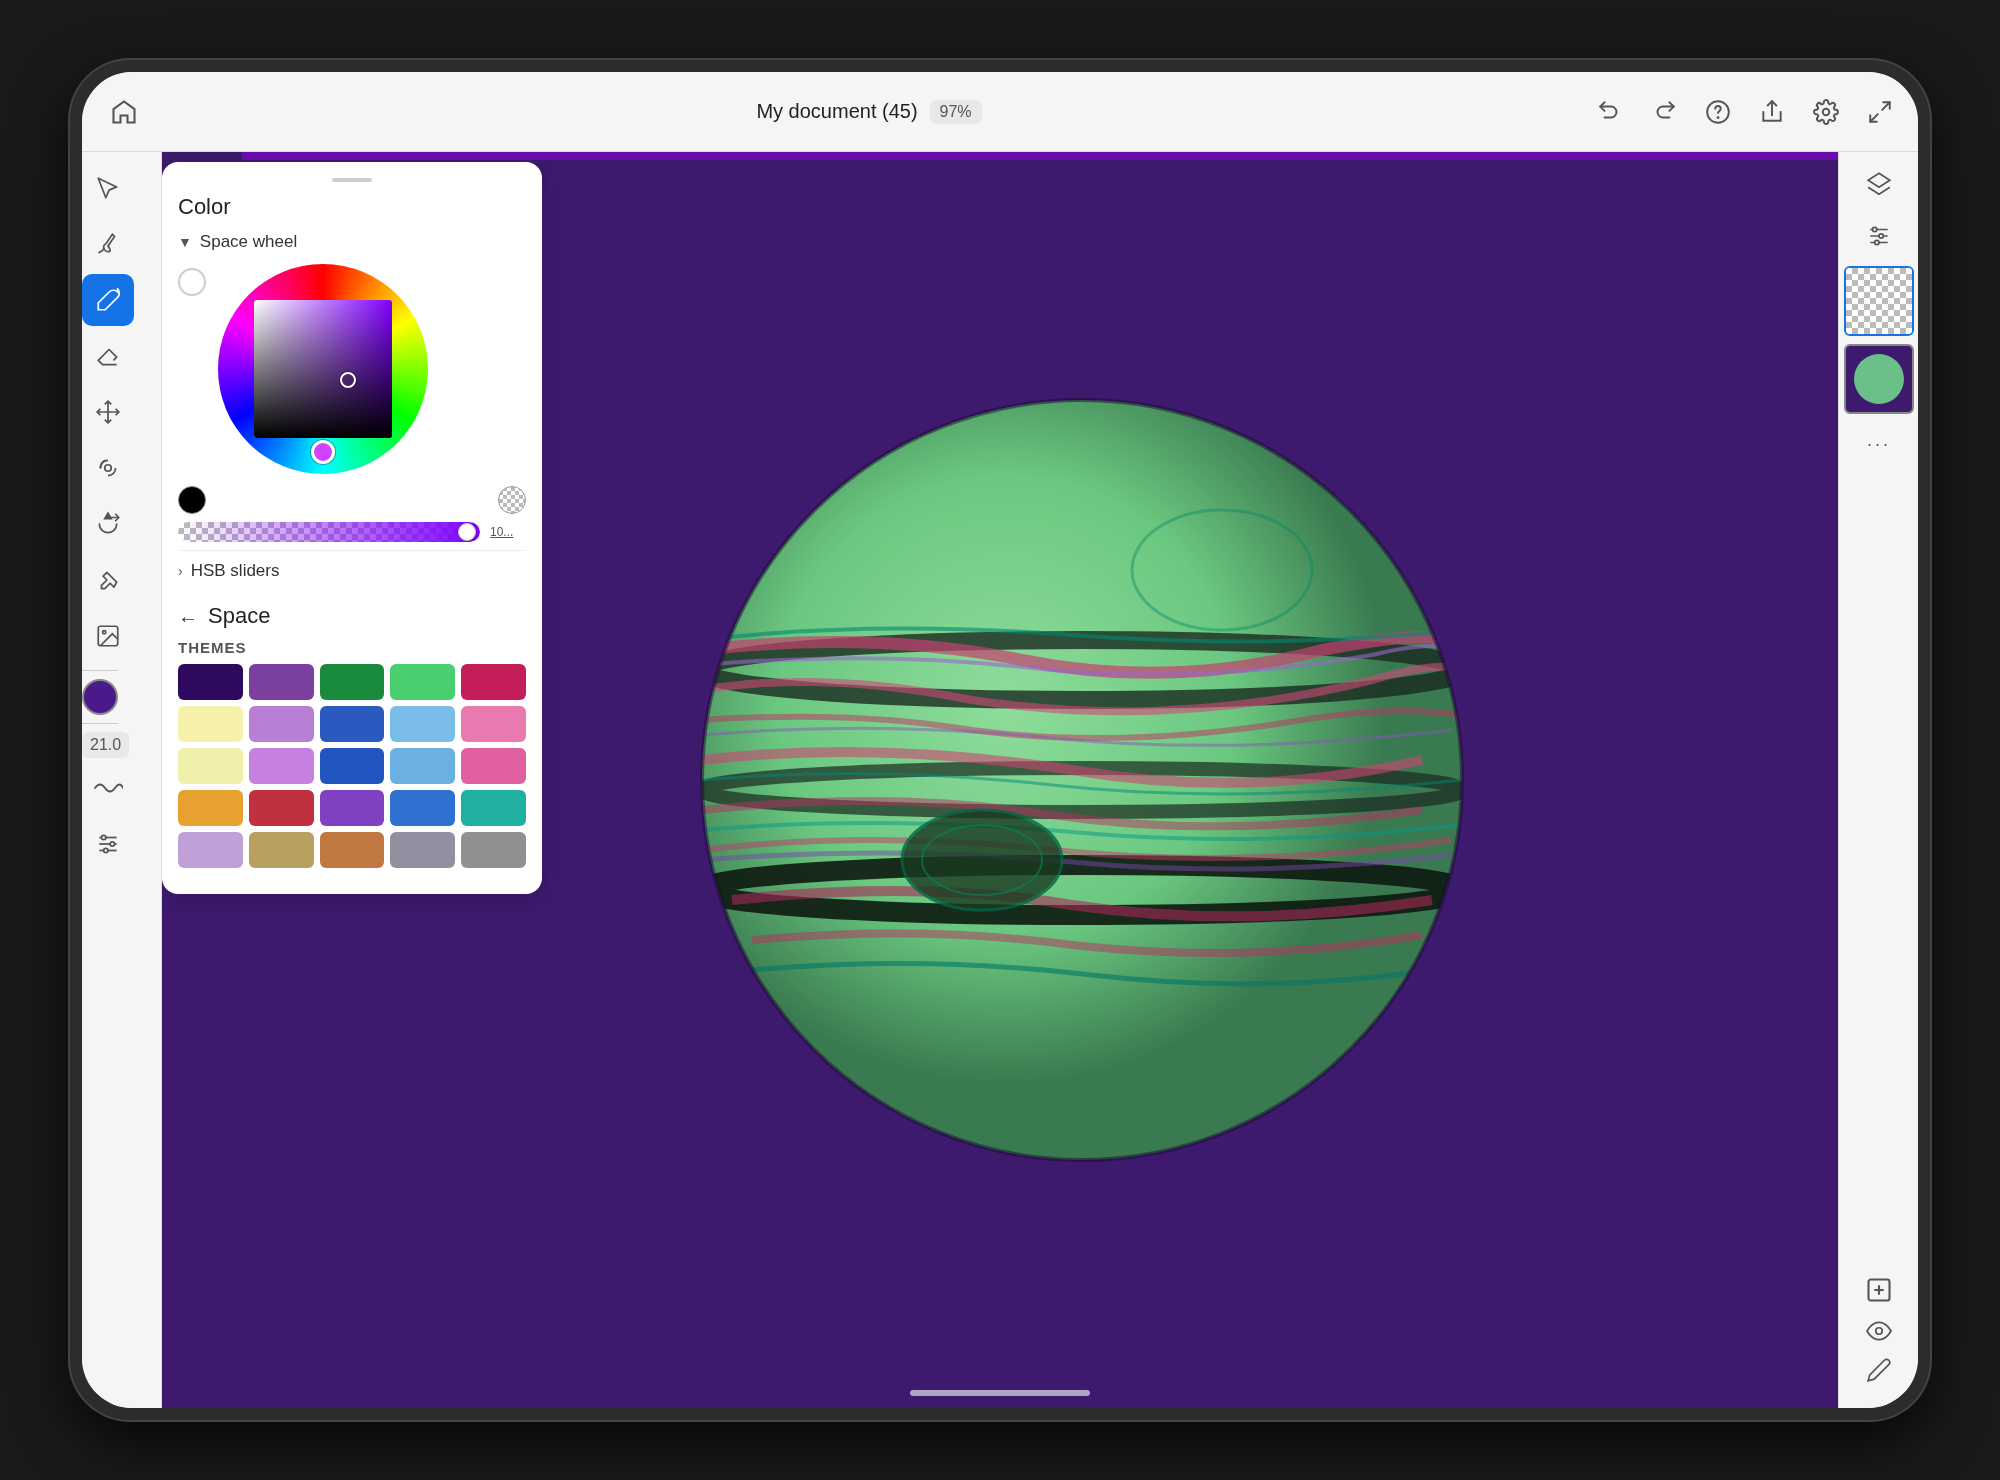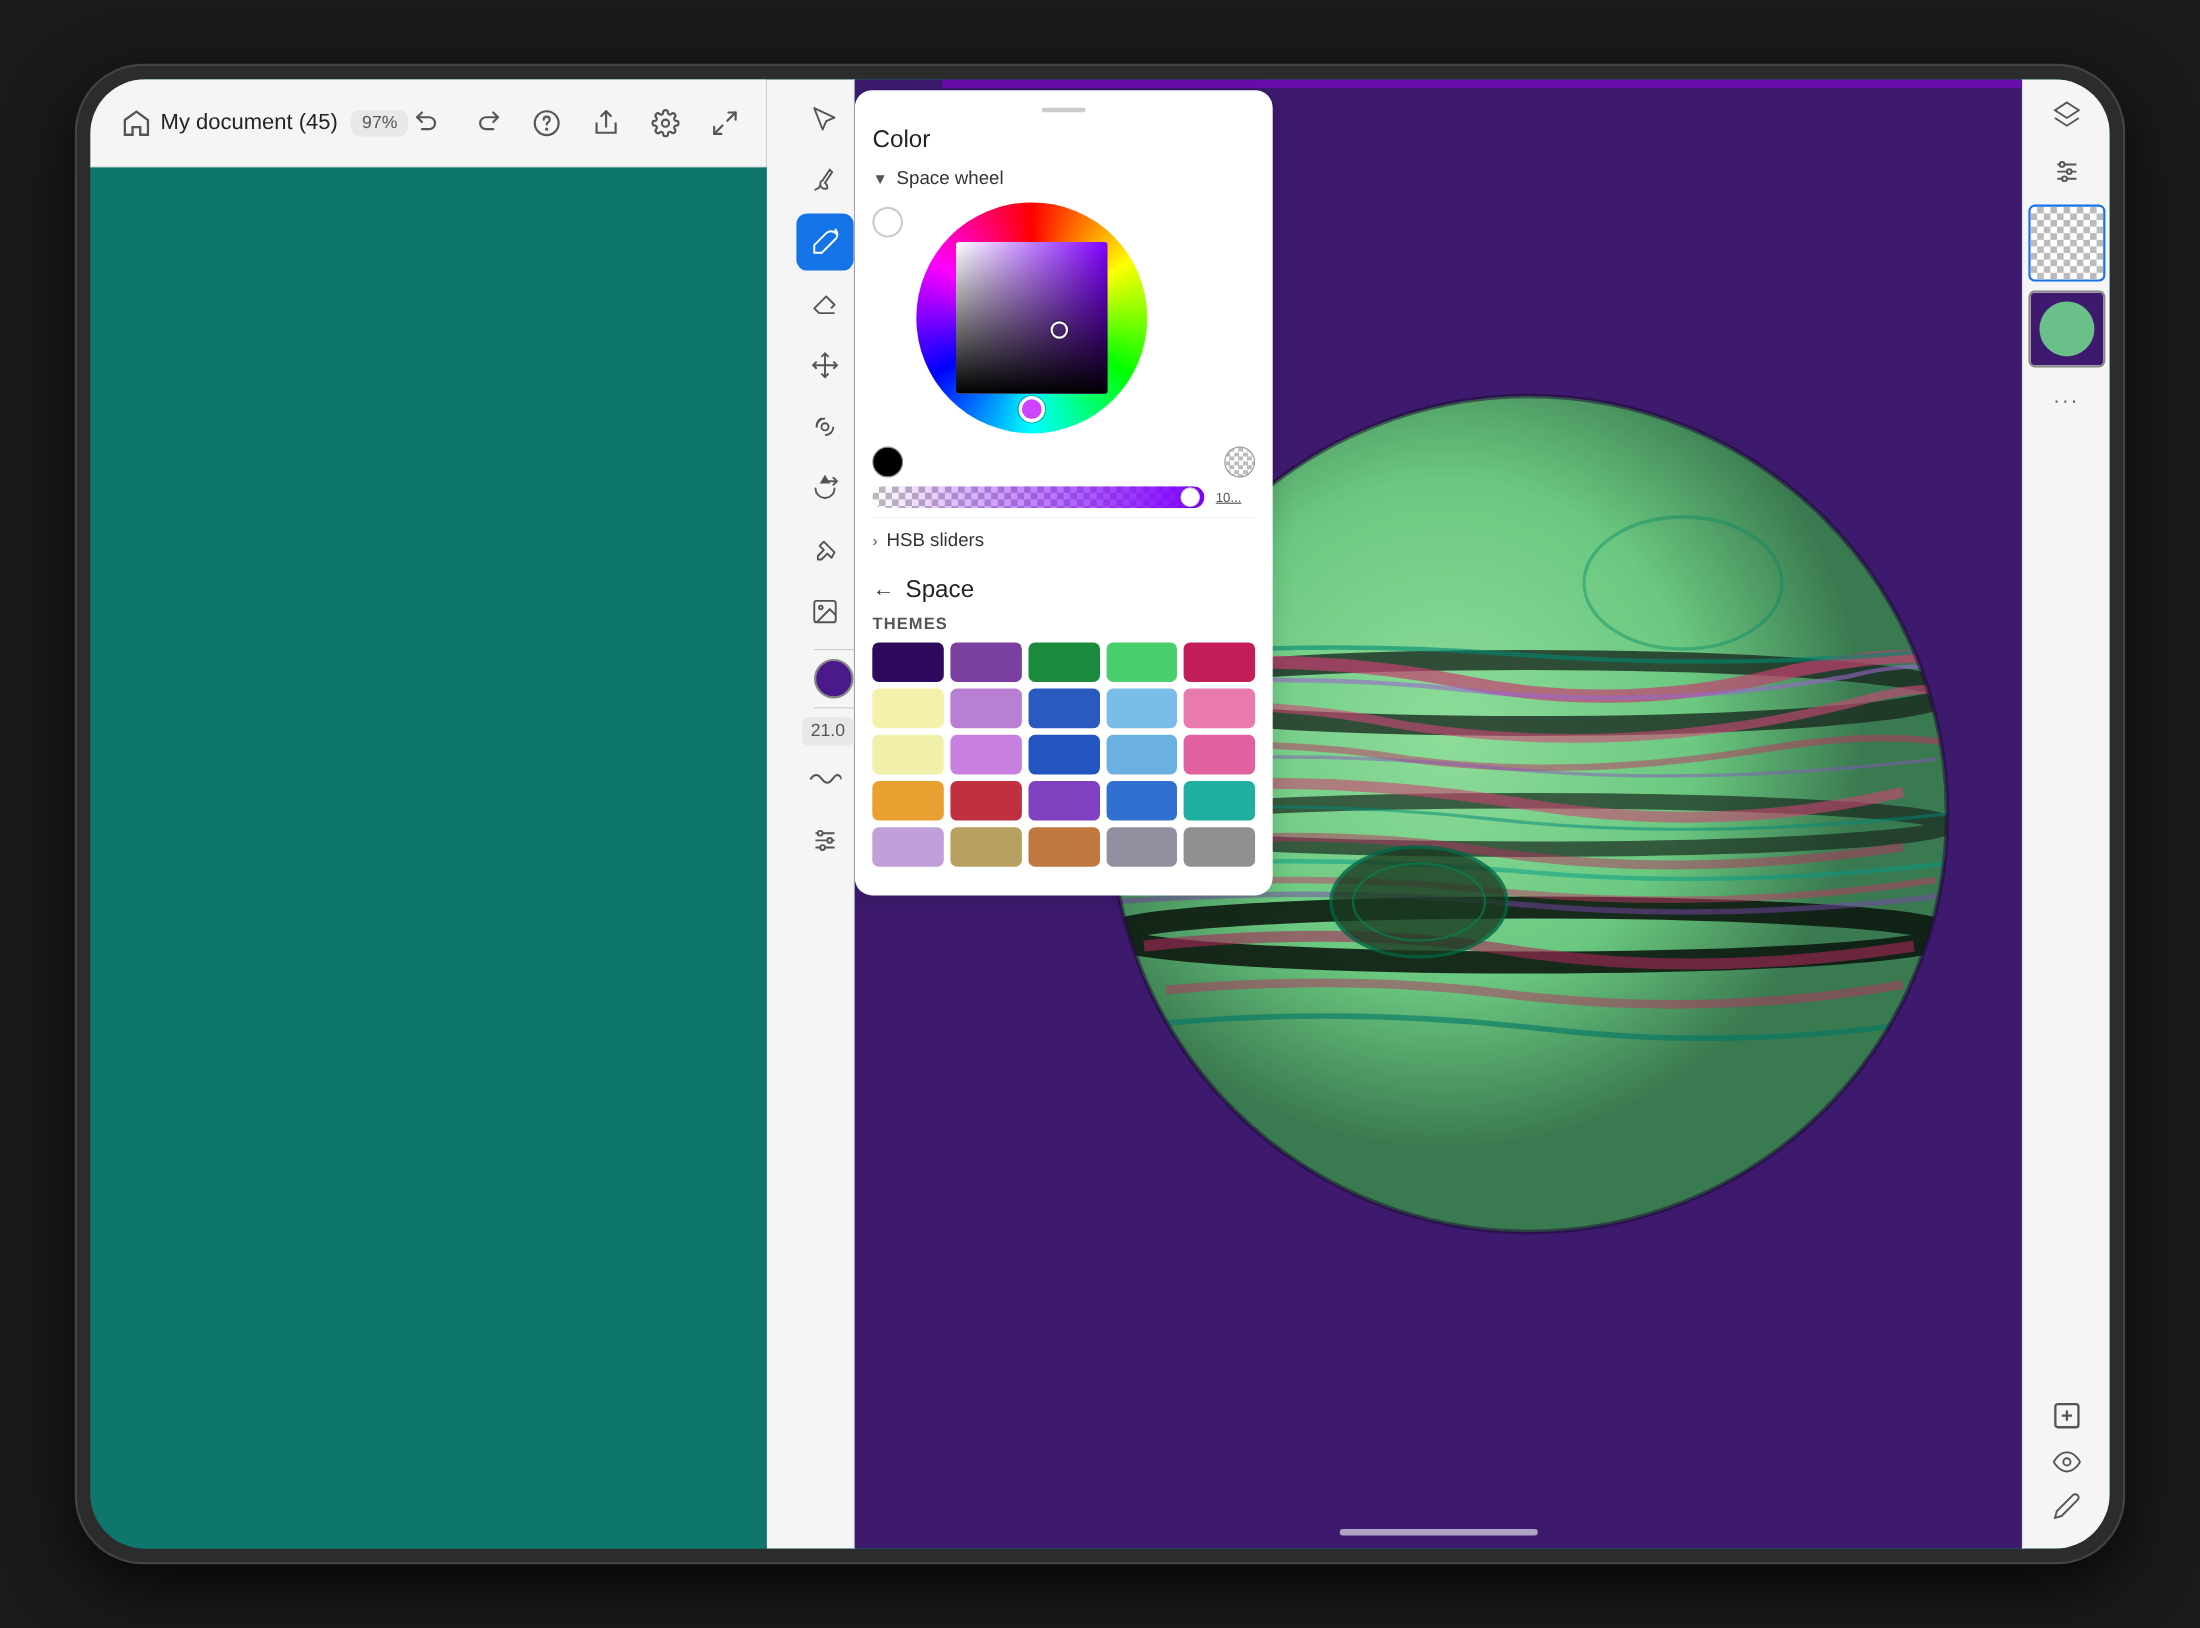--- a/index.html
+++ b/index.html
@@ -17,25 +17,25 @@
       height: 1360px;
       background: #2c2c2c;
       border-radius: 60px;
       padding: 12px;
       box-shadow: 0 0 0 2px #444, 0 20px 60px rgba(0,0,0,0.8);
       position: relative;
     }
     .screen {
       width: 100%;
       height: 100%;
-      background: #0f766e;
+      background: #fdba74;
       border-radius: 50px;
       overflow: hidden;
       display: flex;
-      flex-direction: row;
+      flex-direction: column;
     }
     
     .top-bar {
       height: 80px;
       background: #f5f5f5;
       border-bottom: 1px solid #ddd;
       display: flex;
       align-items: center;
       justify-content: space-between;
       padding: 0 20px;
@@ -67,21 +67,21 @@
       display: flex;
       overflow: hidden;
     }
     
     .left-toolbar {
       width: 80px;
       background: #f5f5f5;
       border-right: 1px solid #ddd;
       display: flex;
       flex-direction: column;
-      align-items: flex-end;
+      align-items: flex-start;
       padding: 10px 0;
       gap: 4px;
       flex-shrink: 0;
     }
     .tool-btn {
       width: 52px; height: 52px;
       display: flex; align-items: center; justify-content: center;
       border-radius: 10px; cursor: pointer; font-size: 22px; color: #555;
     }
     .tool-btn.active { background: #1473e6; color: #fff; }

